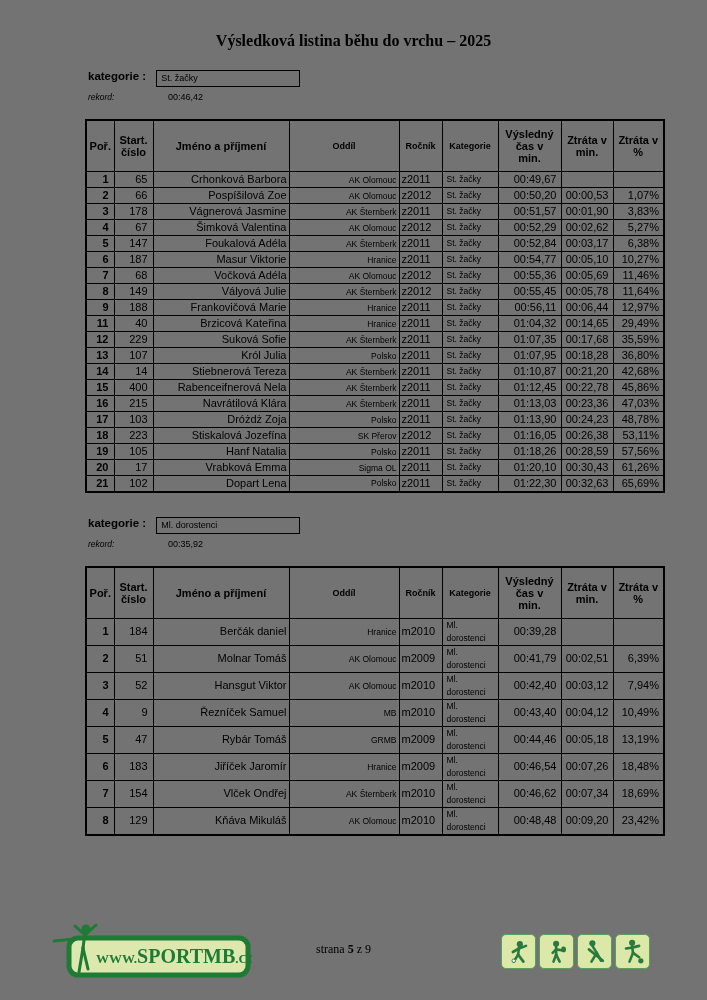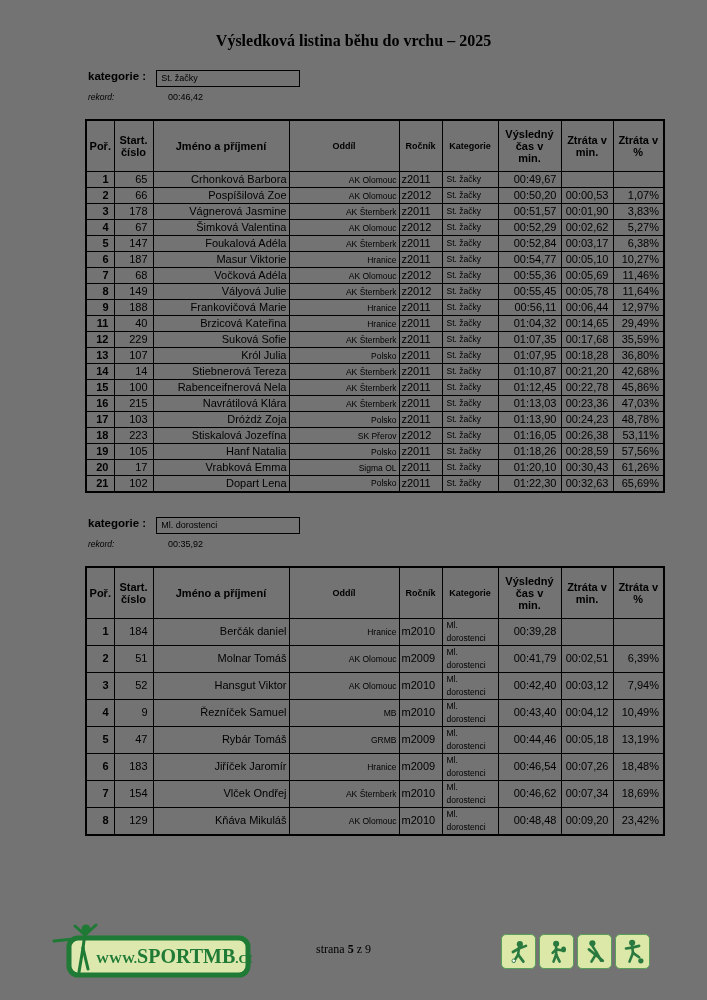--- a/index.html
+++ b/index.html
@@ -242,21 +242,21 @@
             <td class="c2">Stiebnerová Tereza</td>
             <td class="c3">AK Šternberk</td>
             <td class="c4">z2011</td>
             <td class="c5">St. žačky</td>
             <td class="c6">01:10,87</td>
             <td class="c7">00:21,20</td>
             <td class="c8">42,68%</td>
           </tr>
           <tr>
             <td class="c0">15</td>
-            <td class="c1">100</td>
+            <td class="c1">400</td>
             <td class="c2">Rabenceifnerová Nela</td>
             <td class="c3">AK Šternberk</td>
             <td class="c4">z2011</td>
             <td class="c5">St. žačky</td>
             <td class="c6">01:12,45</td>
             <td class="c7">00:22,78</td>
             <td class="c8">45,86%</td>
           </tr>
           <tr>
             <td class="c0">16</td>

